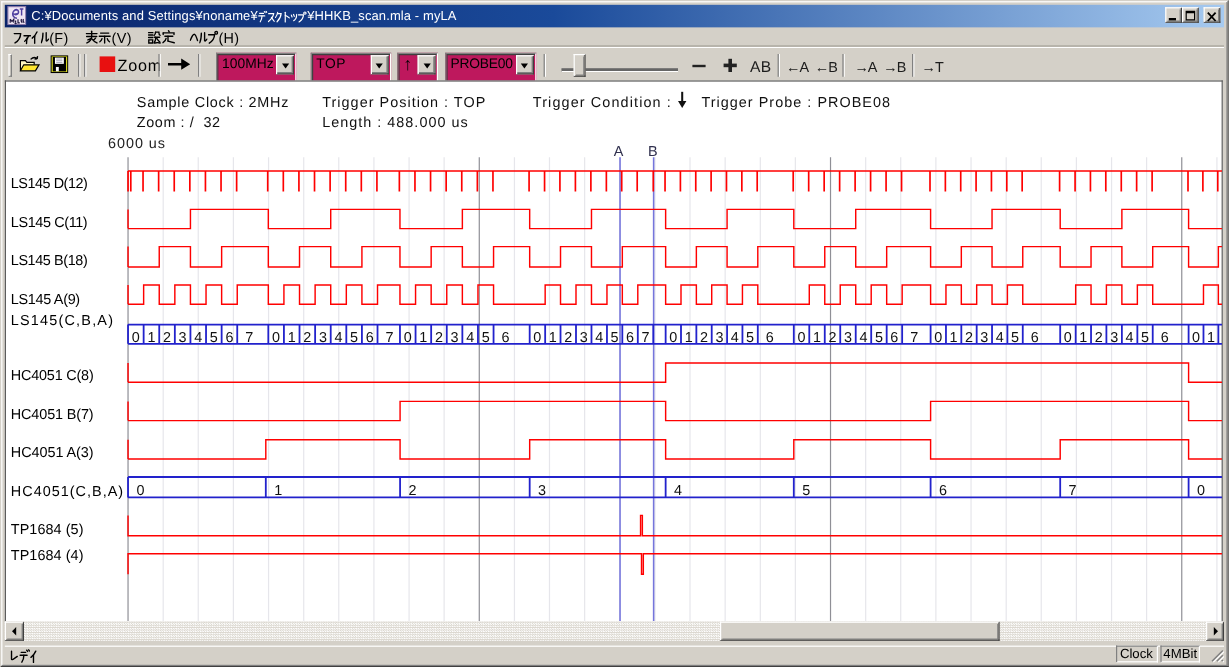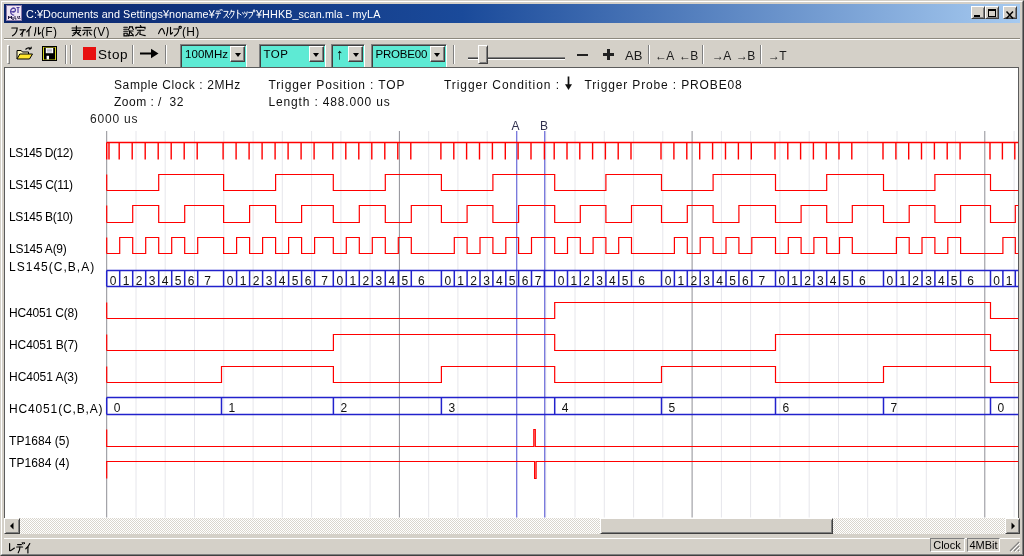--- a/index.html
+++ b/index.html
@@ -1,21 +1,21 @@
 <!DOCTYPE html>
 <html><head><meta charset="utf-8"><style>
 
 *{margin:0;padding:0;box-sizing:border-box}
 html,body{width:1024px;height:556px;overflow:hidden}
 body{background:#d4d0c8;font-family:"Liberation Sans",sans-serif;position:relative}
 .abs{position:absolute}
 .raised{border:1px solid;border-color:#fff #404040 #404040 #fff;
   box-shadow:inset 1px 1px 0 #d4d0c8, inset -1px -1px 0 #808080;background:#d4d0c8}
 .vsep{position:absolute;width:2px;border-left:1px solid #808080;border-right:1px solid #fff}
-.combo{position:absolute;height:36px;background:#5eead4;border:1px solid;
+.combo{position:absolute;height:36px;background:#be185d;border:1px solid;
   border-color:#808080 #fff #fff #808080;box-shadow:inset 1px 1px 0 #404040;
   font-size:11.5px;color:#000}
 .combo .t{position:absolute;left:4px;top:3px;white-space:nowrap;letter-spacing:.4px}
 .combo .b{position:absolute;right:1px;top:1px;width:15px;height:16px;background:#d4d0c8;
   border:1px solid;border-color:#fff #404040 #404040 #fff;box-shadow:inset -1px -1px 0 #808080}
 .combo .b:after{content:"";position:absolute;left:3.5px;top:6px;border:3.5px solid transparent;
   border-top:4px solid #000;border-bottom:none}
 .tbt{position:absolute;font-size:13px;color:#1c1c1c;letter-spacing:.2px}
 .mi{position:absolute;top:2px;font-size:12px;color:#000;white-space:nowrap}
 .info{position:absolute;font-size:12px;color:#101010;white-space:nowrap}
@@ -135,21 +135,21 @@
 <svg class="abs" style="left:42px;top:46px" width="15" height="15" viewBox="0 0 15 15">
     <rect x="0.5" y="0.5" width="14" height="14" fill="#d8d820" stroke="#000"></rect>
     <rect x="2" y="1.5" width="11" height="12" fill="#000"></rect>
     <rect x="3.8" y="2" width="7.4" height="5.2" fill="#fff"></rect>
     <path d="M4.8 3.2 H10 M4.8 4.6 H10 M4.8 6 H10" stroke="#99a" stroke-width="0.7"></path>
     <rect x="4.6" y="9.8" width="2.4" height="3.6" fill="#fff"></rect>
   </svg>
 <div class="vsep" style="left:65px;top:45px;height:19px"></div>
 <div class="vsep" style="left:70px;top:45px;height:19px"></div>
 <div class="abs" style="left:83px;top:47px;width:13px;height:13px;background:#e81010"></div>
-<div class="tbt" style="left:98px;top:47px;font-size:13.5px;color:#000;letter-spacing:0.6px">Stop</div>
+<div class="tbt" style="left:98px;top:47px;font-size:13.5px;color:#000;letter-spacing:0.6px">Zoom</div>
 <div class="vsep" style="left:132px;top:45px;height:19px"></div>
 <svg class="abs" style="left:139px;top:48px" width="21" height="11" viewBox="0 0 21 11">
     <path d="M1 5.5 H13" stroke="#000" stroke-width="2"></path>
     <path d="M12 0.8 L19.5 5.5 L12 10.2 Z" fill="#000"></path>
   </svg>
 <div class="vsep" style="left:165px;top:45px;height:19px"></div>
 <div class="combo" style="left:180px;top:44px;width:67px">
     <span class="t" style="letter-spacing:0.05px">100MHz</span>
     <span class="b"></span>
   </div>
@@ -191,21 +191,21 @@
     <path d="M1 8.2 L4.5 14 L8 8.2 Z" fill="#111"></path>
   </svg>
 <div class="info" style="left:584.5px;top:78px;letter-spacing:0.86px">Trigger Probe : PROBE08</div>
 <div class="info" style="left:114px;top:95px;letter-spacing:0.49px">Zoom : /&nbsp;&nbsp;32</div>
 <div class="info" style="left:268.5px;top:95px;letter-spacing:0.84px">Length : 488.000 us</div>
 <div class="info" style="left:90px;top:112px;letter-spacing:0.8px;color:#222">6000 us</div>
 <div class="info" style="left:511.5px;top:119px;color:#30304e">A</div>
 <div class="info" style="left:540px;top:119px;color:#30304e">B</div>
 <div class="chl" style="top:146.4px;letter-spacing:-0.39px">LS145 D(12)</div>
 <div class="chl" style="top:178.3px;letter-spacing:-0.31px">LS145 C(11)</div>
-<div class="chl" style="top:210.2px;letter-spacing:-0.33px">LS145 B(10)</div>
+<div class="chl" style="top:210.2px;letter-spacing:-0.33px">LS145 B(18)</div>
 <div class="chl" style="top:242.1px;letter-spacing:-0.25px">LS145 A(9)</div>
 <div class="chl" style="top:260px;letter-spacing:1.01px">LS145(C,B,A)</div>
 <div class="chl" style="top:305.9px;letter-spacing:-0.16px">HC4051 C(8)</div>
 <div class="chl" style="top:337.8px;letter-spacing:-0.1px">HC4051 B(7)</div>
 <div class="chl" style="top:369.7px;letter-spacing:-0.04px">HC4051 A(3)</div>
 <div class="chl" style="top:401.6px;letter-spacing:0.85px">HC4051(C,B,A)</div>
 <div class="chl" style="top:433.5px;letter-spacing:0.06px">TP1684 (5)</div>
 <div class="chl" style="top:456px;letter-spacing:0.06px">TP1684 (4)</div>
 <svg class="abs" style="left:5px;top:68px" width="1014" height="449.5" viewBox="5 68 1014 449.5">
     <path d="M136 131 V517.5 M165.2 131 V517.5 M194.5 131 V517.5 M223.8 131 V517.5 M253.1 131 V517.5 M282.3 131 V517.5 M311.6 131 V517.5 M340.9 131 V517.5 M370.1 131 V517.5 M428.7 131 V517.5 M457.9 131 V517.5 M487.2 131 V517.5 M516.5 131 V517.5 M545.8 131 V517.5 M575 131 V517.5 M604.3 131 V517.5 M633.6 131 V517.5 M662.8 131 V517.5 M721.4 131 V517.5 M750.6 131 V517.5 M779.9 131 V517.5 M809.2 131 V517.5 M838.5 131 V517.5 M867.7 131 V517.5 M897 131 V517.5 M926.3 131 V517.5 M955.5 131 V517.5 M1014.1 131 V517.5 " stroke="#e6e6eb" stroke-width="1" fill="none"></path>

